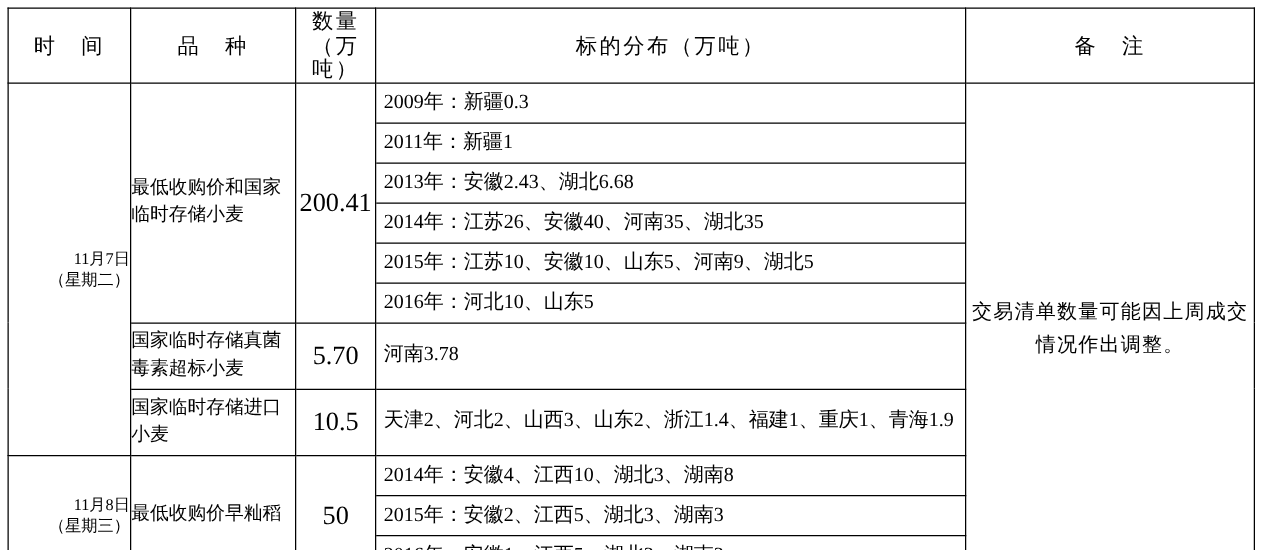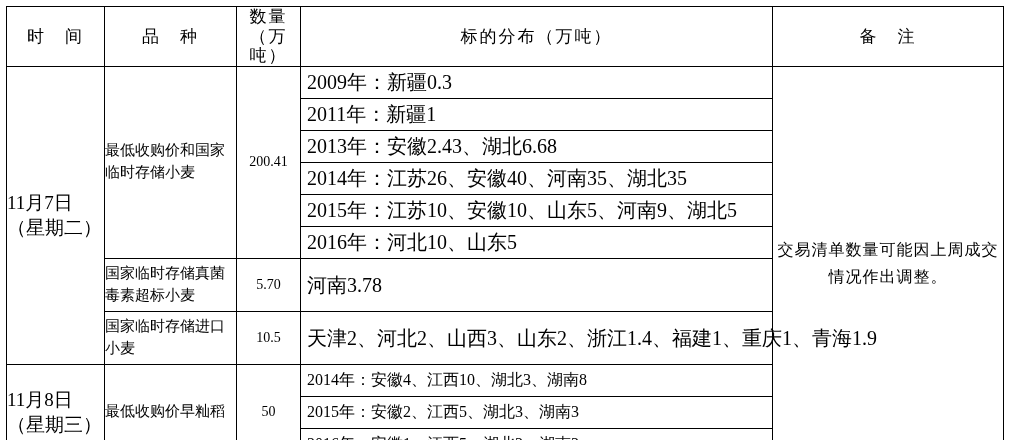--- a/index.html
+++ b/index.html
@@ -42,54 +42,54 @@
     display: block;
     line-height: 1.15;
   }
   .col-time { width: 98px; }
   .col-kind { width: 132px; }
   .col-qty  { width: 64px; }
   .col-dist { width: 472px; }
   .col-note { width: 231px; }
 
   .cell-center {
-    text-align: left;
-    font-size: 19px;
+    text-align: right;
+    font-size: 13px;
     line-height: 1.35;
     margin-left: 40px;
   }
   .cell-kind {
     text-align: left;
     font-size: 15px;
     line-height: 1.45;
     padding: 3px 6px;
   }
   .cell-qty {
     text-align: center;
-    font-size: 14px;
+    font-size: 21px;
   }
   .cell-note {
     text-align: center;
     font-size: 16px;
     font-weight: bold;
     line-height: 1.7;
     padding: 0 16px;
     letter-spacing: 1px;
   }
   
   table.dist {
     border-collapse: collapse;
     width: 100%;
     table-layout: fixed;
   }
   table.dist td {
     border: 0;
     border-bottom: 1px solid #000000;
     height: 31px;
-    font-size: 20px;
+    font-size: 16px;
     padding: 0 0 0 6px;
     text-align: left;
     white-space: nowrap;
     line-height: 1.3;
   }
   table.dist tr:last-child td {
     border-bottom: 0;
     margin-left: 48px;
   }
   .nowrapline { white-space: nowrap; }

